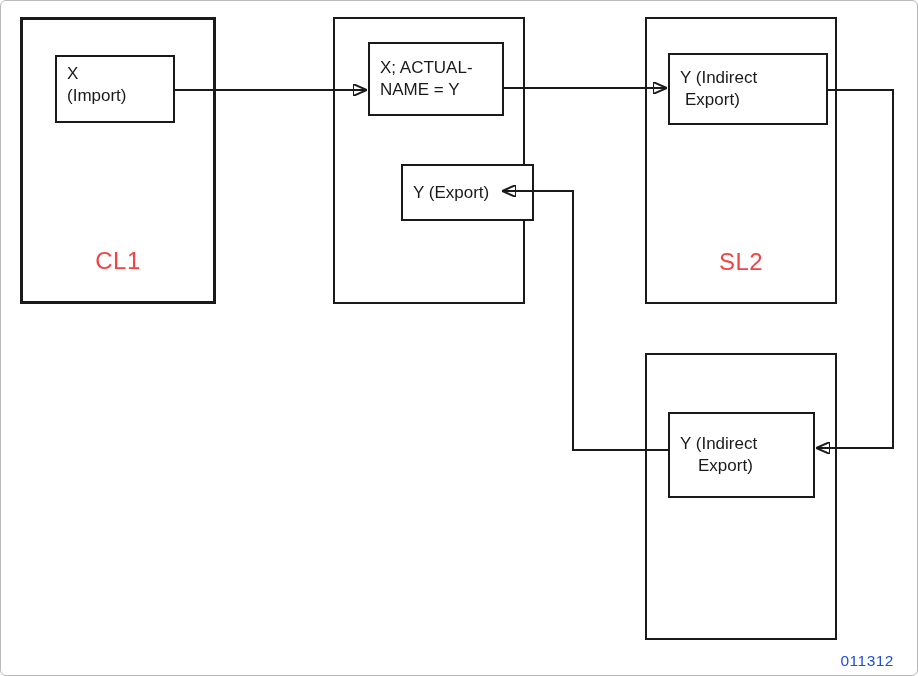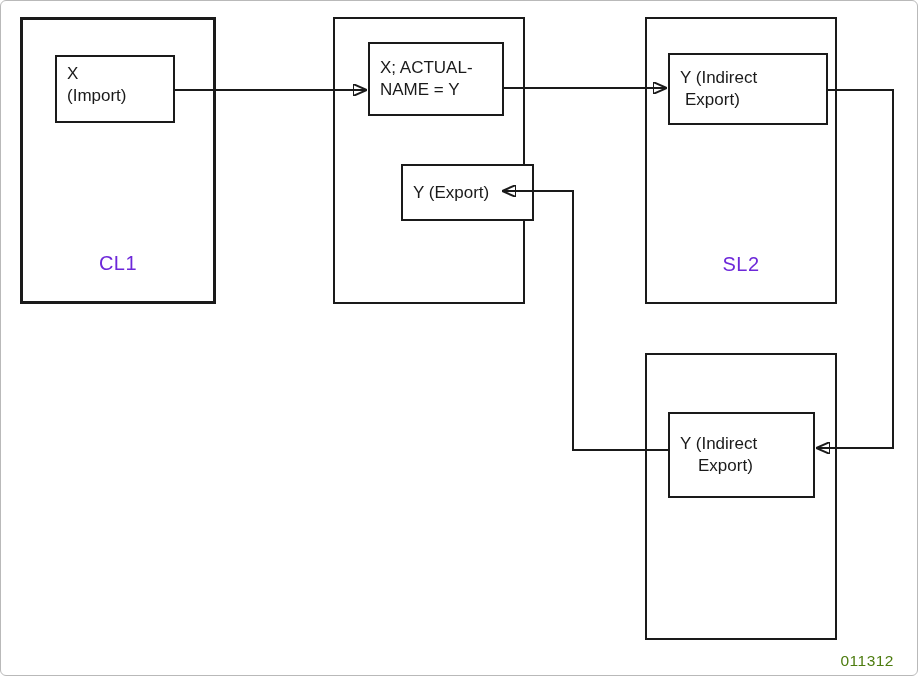--- a/index.html
+++ b/index.html
@@ -28,22 +28,22 @@
     border: 2px solid #1a1a1a;
     background: #ffffff;
   }
   .container.thick { border-width: 3px; }
   .container-label {
     position: absolute;
     bottom: 26px;
     left: 0;
     width: 100%;
     text-align: center;
-    font-size: 20px;
-    color: #6d28d9;
+    font-size: 24px;
+    color: #ef4444;
     letter-spacing: 0.5px;
   }
   .node {
     position: absolute;
     box-sizing: border-box;
     border: 2px solid #1a1a1a;
     background: #ffffff;
     display: flex;
     flex-direction: column;
     justify-content: center;
@@ -81,21 +81,21 @@
   .arrow-layer path {
     fill: none;
     stroke: #1a1a1a;
     stroke-width: 2;
   }
   .figure-number {
     position: absolute;
     right: 24px;
     bottom: 6px;
     font-size: 15.5px;
-    color: #4d7c0f;
+    color: #1d4ed8;
     letter-spacing: 0.5px;
     text-align: center;
   }
 </style>
 </head>
 <body>
 
 <div class="canvas">
 
   <div class="container thick" id="cl1">

